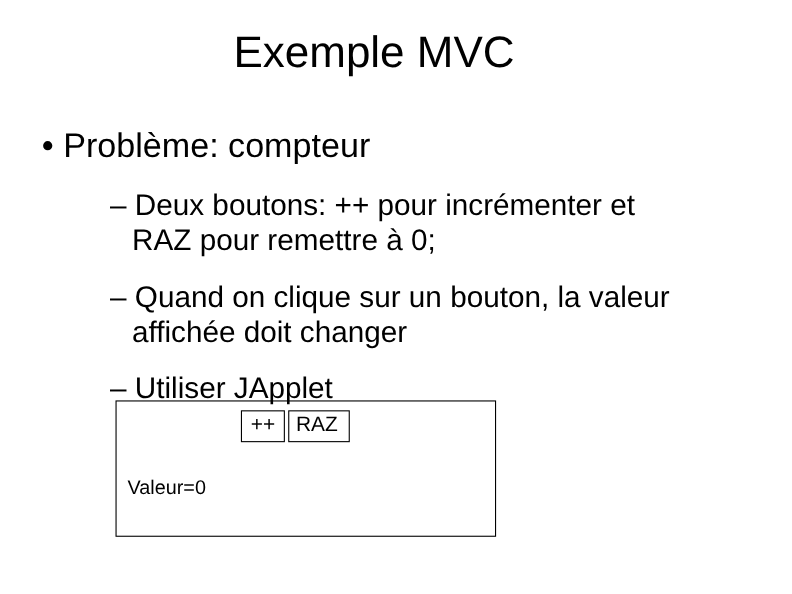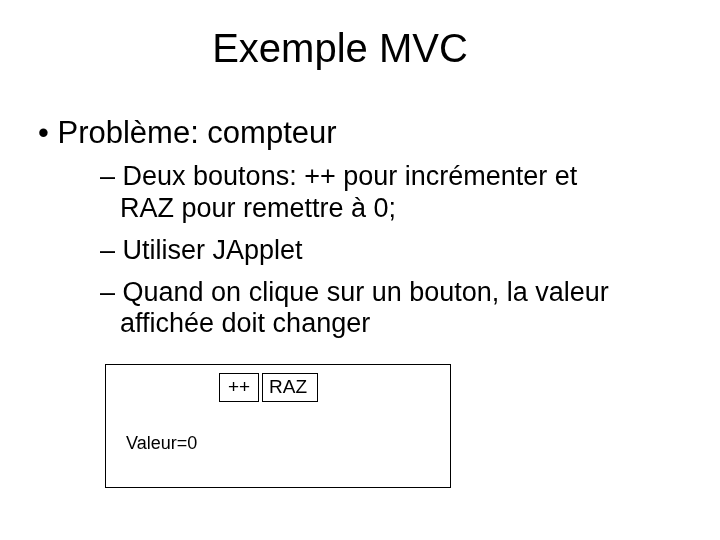--- a/index.html
+++ b/index.html
@@ -35,21 +35,21 @@
     content: "• ";
   }
   .lvl2-group {
     padding-left: 62px;
   }
   .lvl2 {
     font-size: 27px;
     line-height: 1.18;
     text-indent: -20px;
     padding-left: 20px;
-    margin: 10px 0;
+    margin: 20px 0;
   }
   .lvl2::before {
     content: "– ";
   }
   .appbox {
     position: absolute;
     left: 105px;
     top: 364px;
     width: 346px;
     height: 124px;
@@ -75,36 +75,35 @@
   .btn-raz {
     left: 156px;
     width: 56px;
     text-align: left;
   }
   .valeur {
     position: absolute;
     left: 10px;
     top: 68px;
     font-size: 18px;
-    margin-left: 10px;
   }
 </style>
 </head>
 <body>
 
 <div class="slide">
 
   <div class="title">Exemple MVC</div>
 
   <div class="body">
     <div class="lvl1">Problème: compteur</div>
     <div class="lvl2-group">
       <div class="lvl2">Deux boutons: ++ pour incrémenter et RAZ pour remettre à 0;</div>
+      <div class="lvl2">Quand on clique sur un bouton, la valeur affichée doit changer</div>
       <div class="lvl2">Utiliser JApplet</div>
-      <div class="lvl2">Quand on clique sur un bouton, la valeur affichée doit changer</div>
     </div>
   </div>
 
   <div class="appbox">
     <div class="btn btn-inc">++</div>
     <div class="btn btn-raz">RAZ</div>
     <div class="valeur">Valeur=0</div>
   </div>
 
 </div>

